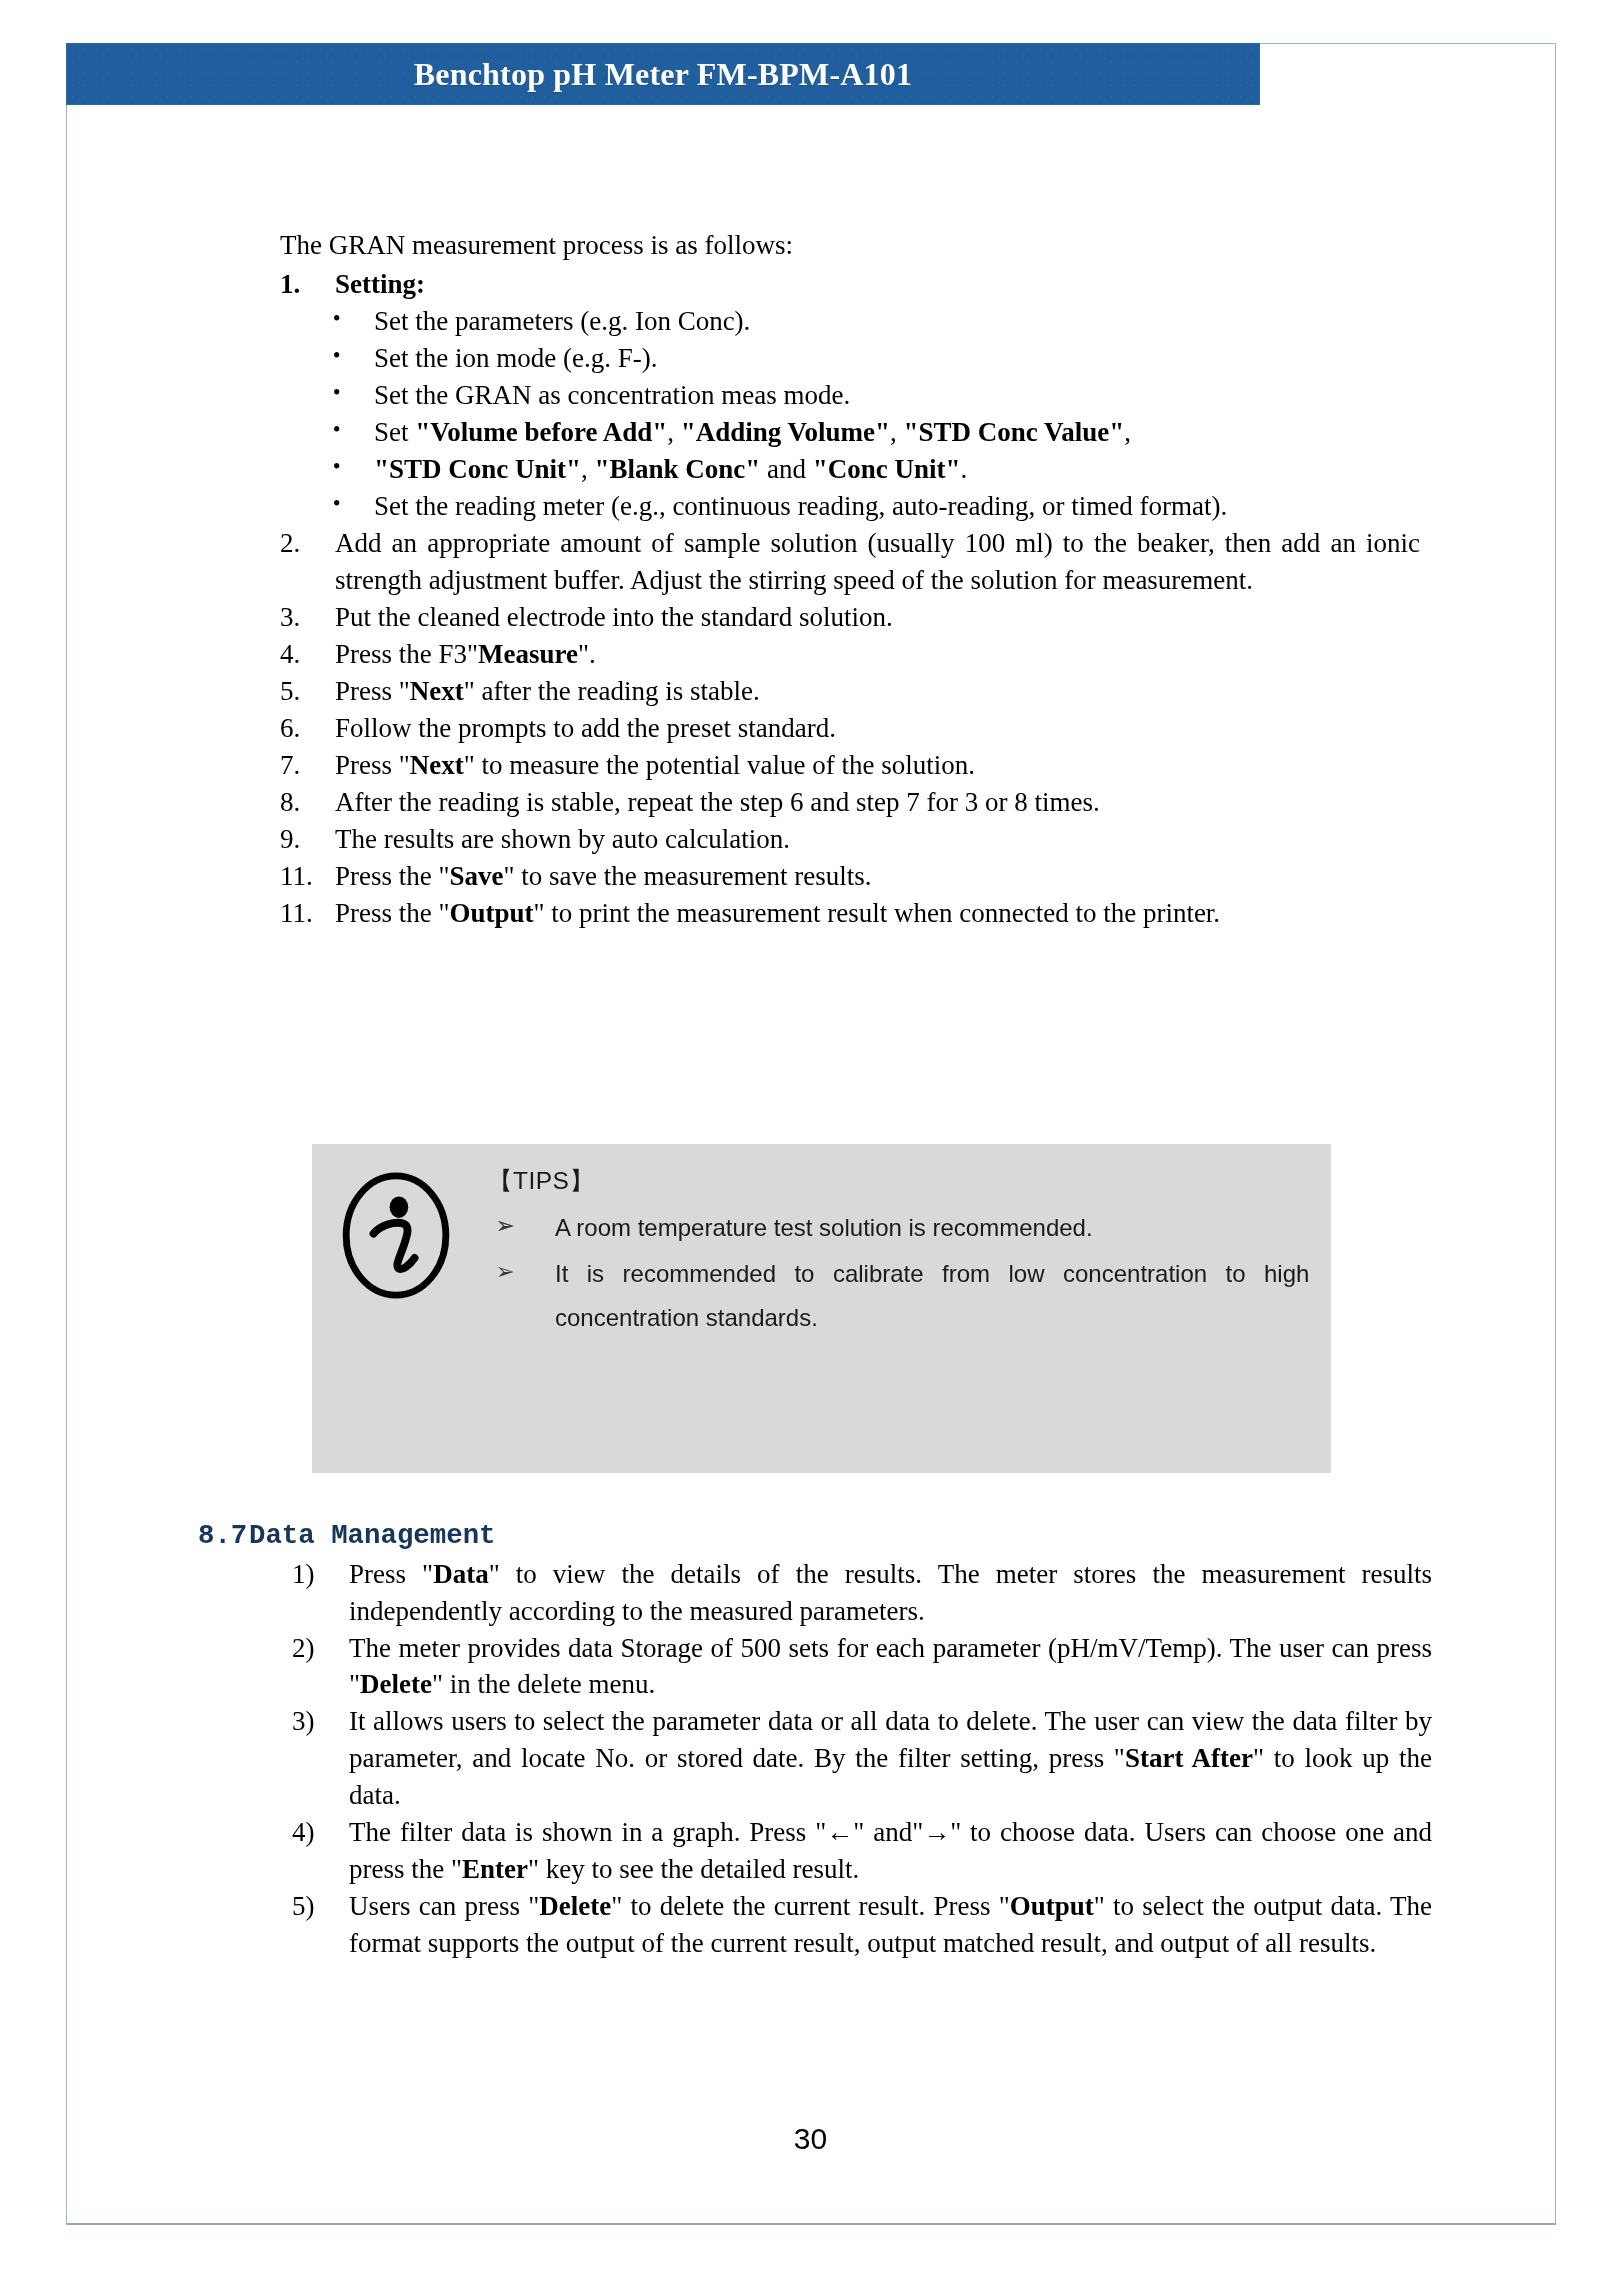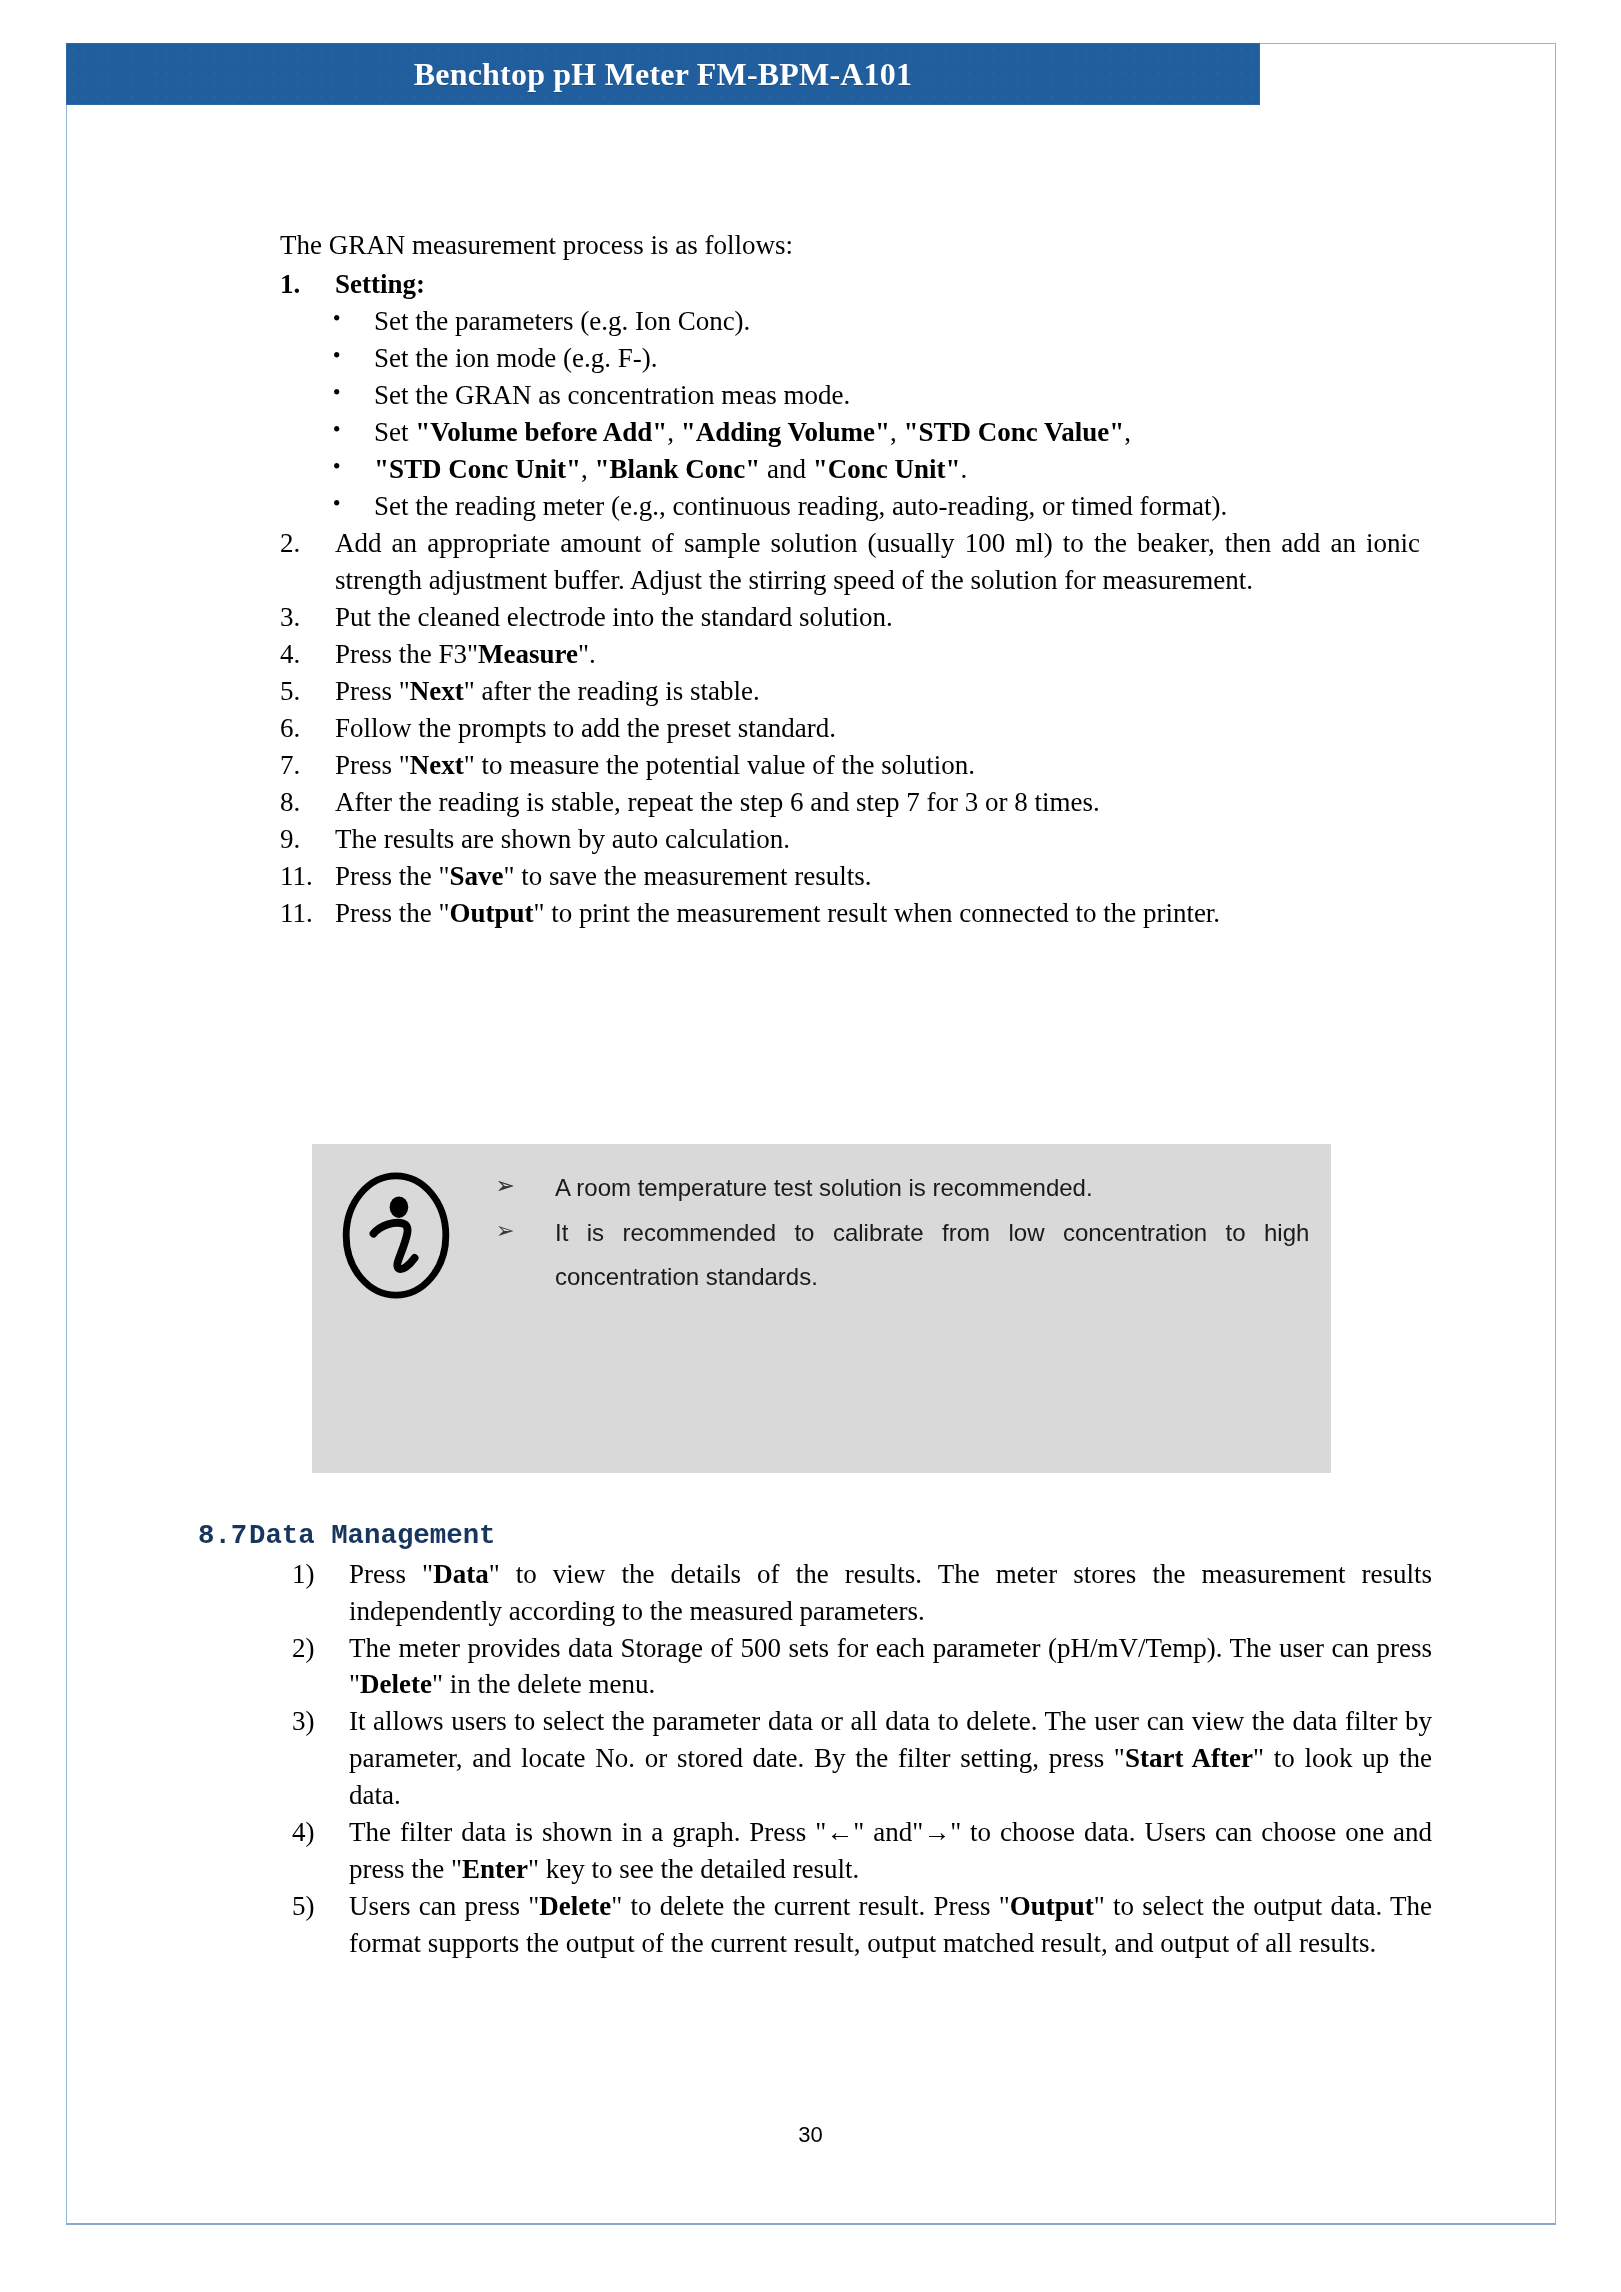--- a/index.html
+++ b/index.html
@@ -203,21 +203,21 @@
   }
 
   
   #page-number {
     position: absolute;
     left: 0;
     top: 2122px;
     width: 1621px;
     text-align: center;
     font-family: "Liberation Sans", "DejaVu Sans", sans-serif;
-    font-size: 22px;
+    font-size: 30px;
     color: #000000;
   }
 </style>
 </head>
 <body>
 
 <div id="page-frame"></div>
 
 <div id="doc-header">
   <span class="title">Benchtop pH Meter FM-BPM-A101</span>
@@ -309,20 +309,21 @@
 
   <div id="tips-icon">
     <svg viewBox="0 0 118 132" width="116" height="129" aria-hidden="true">
       <ellipse cx="59" cy="66" rx="51" ry="61" fill="none" stroke="#000000" stroke-width="7"></ellipse>
       <ellipse cx="62" cy="37" rx="9.5" ry="11" fill="#000000"></ellipse>
       <path d="M36 64 C 44 55, 58 51, 67 54 C 74 57, 70 67, 66 79 C 62 90, 58 97, 62 100 C 66 102, 73 96, 78 89" fill="none" stroke="#000000" stroke-width="8" stroke-linecap="round"></path>
     </svg>
   </div>
 
   <div id="tips-body">
+    <div id="tips-label">【TIPS】</div>
     <ul class="tips-list">
       <li>
         <span class="arrow">➢</span>
       </li>
       <li>
         <span class="arrow">➢</span>
         <span>A room temperature test solution is recommended.</span>
       </li>
       <li>
         <span class="arrow">➢</span>

